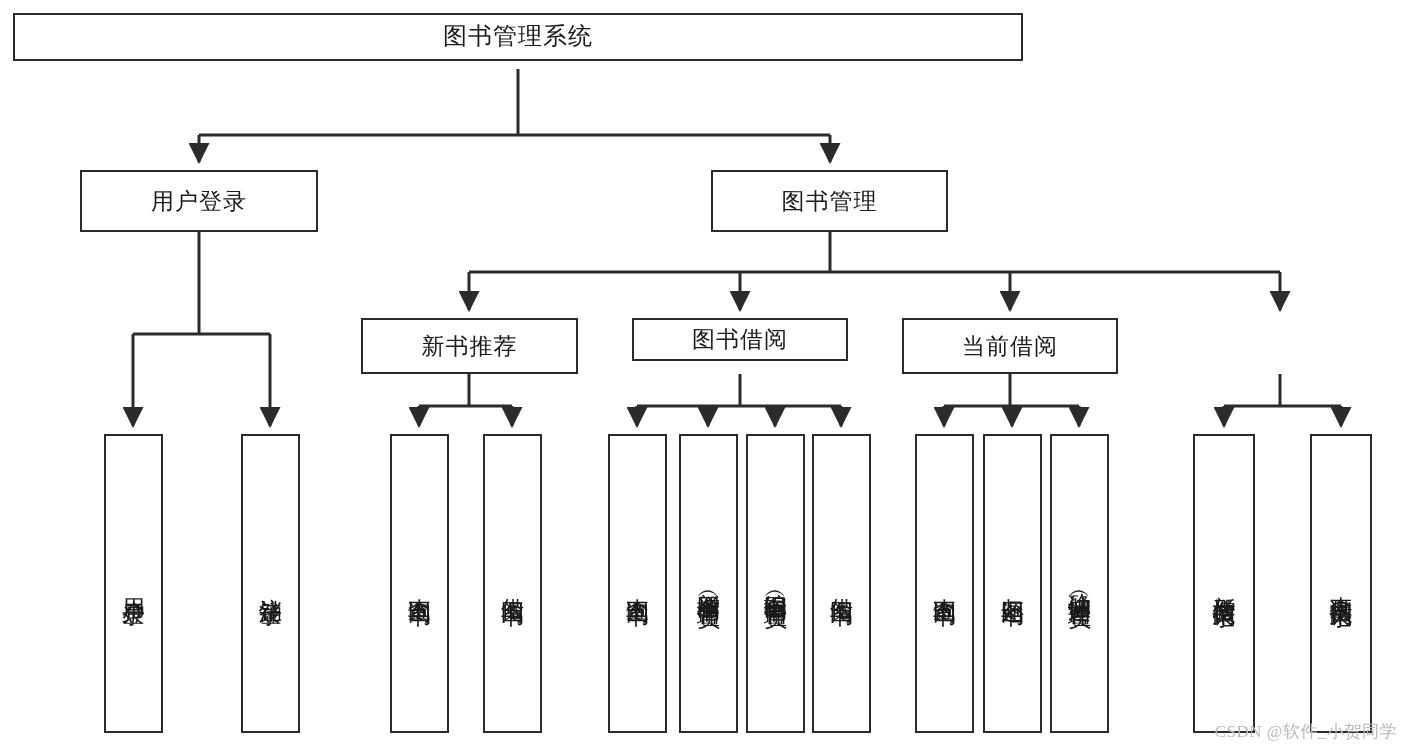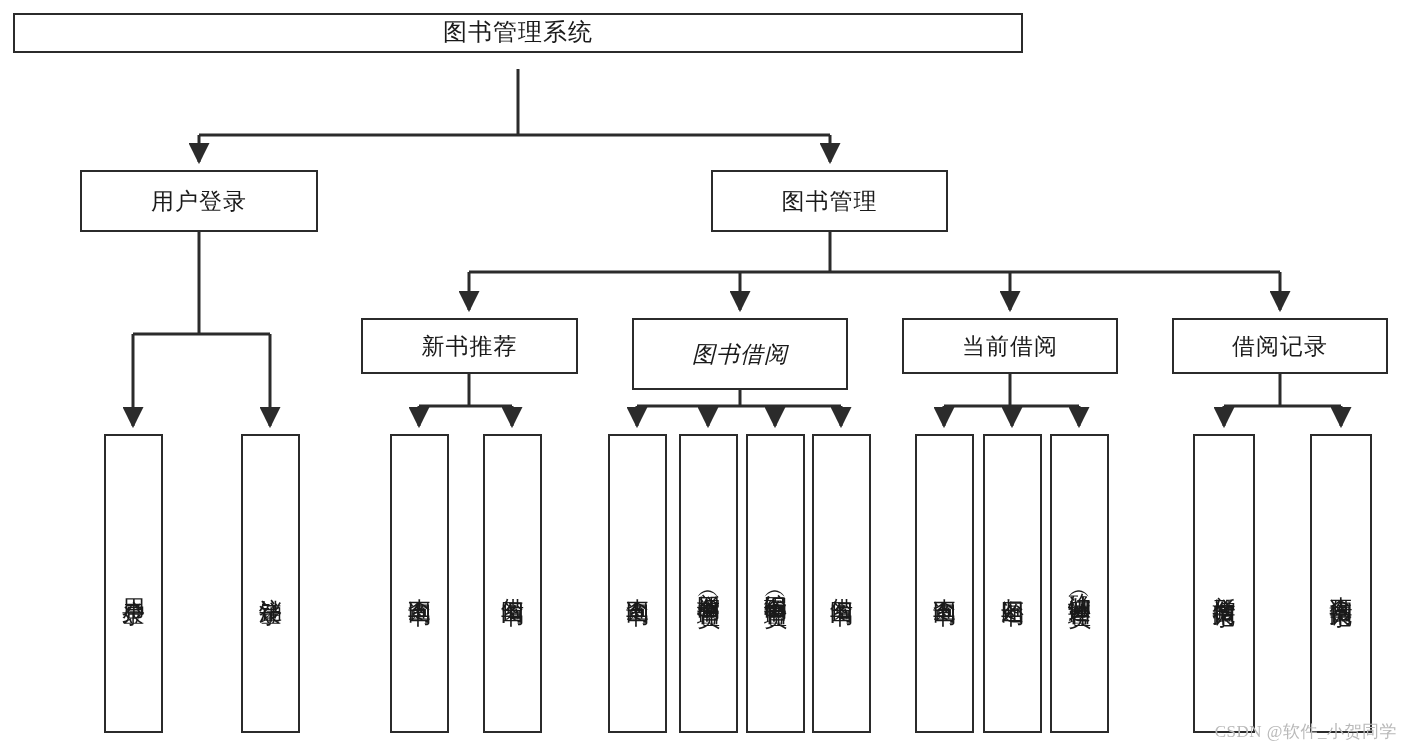--- a/index.html
+++ b/index.html
@@ -121,42 +121,39 @@
       <path d="M 1012 406 L 1012 426" marker-end="url(#arrow)"></path>
       <path d="M 1079 406 L 1079 426" marker-end="url(#arrow)"></path>
 
       <path d="M 1280 374 L 1280 406"></path>
       <path d="M 1224 406 L 1341 406"></path>
       <path d="M 1224 406 L 1224 426" marker-end="url(#arrow)"></path>
       <path d="M 1341 406 L 1341 426" marker-end="url(#arrow)"></path>
     </g>
   </svg>
 
-  <div class="node horiz" id="root-node" style="left: 13px; top: 13px; width: 1010px; height: 40px;">
+  <div class="node horiz" id="root-node" style="left: 13px; top: 13px; width: 1010px; height: 48px;">
     <span class="label">图书管理系统</span>
   </div>
 
   <div class="node horiz" style="left: 80px; top: 170px; width: 238px; height: 62px;">
     <span class="label">用户登录</span>
   </div>
   <div class="node horiz" style="left: 361px; top: 318px; width: 217px; height: 56px;">
     <span class="label">新书推荐</span>
   </div>
 
   <div class="node horiz" style="left: 711px; top: 170px; width: 237px; height: 62px;">
     <span class="label">图书管理</span>
   </div>
-  <div class="node horiz" style="left: 632px; top: 318px; width: 216px; height: 72px; font-style: italic;">
+  <div class="node horiz" style="left: 632px; top: 318px; width: 216px; height: 43px;">
     <span class="label">图书借阅</span>
   </div>
   <div class="node horiz" style="left: 902px; top: 318px; width: 216px; height: 56px; align-items: center;">
     <span class="label">当前借阅</span>
-  </div>
-  <div class="node horiz" style="left: 1172px; top: 318px; width: 216px; height: 56px;">
-    <span class="label">借阅记录</span>
   </div>
 
   <div class="node vert" style="left: 104px; top: 434px; width: 59px; height: 299px;">
     <span class="label">用户登录</span>
   </div>
   <div class="node vert" style="left: 241px; top: 434px; width: 59px; height: 299px;">
     <span class="label">注销登录</span>
   </div>
   <div class="node vert" style="left: 390px; top: 434px; width: 59px; height: 299px;">
     <span class="label">查询图书</span>

